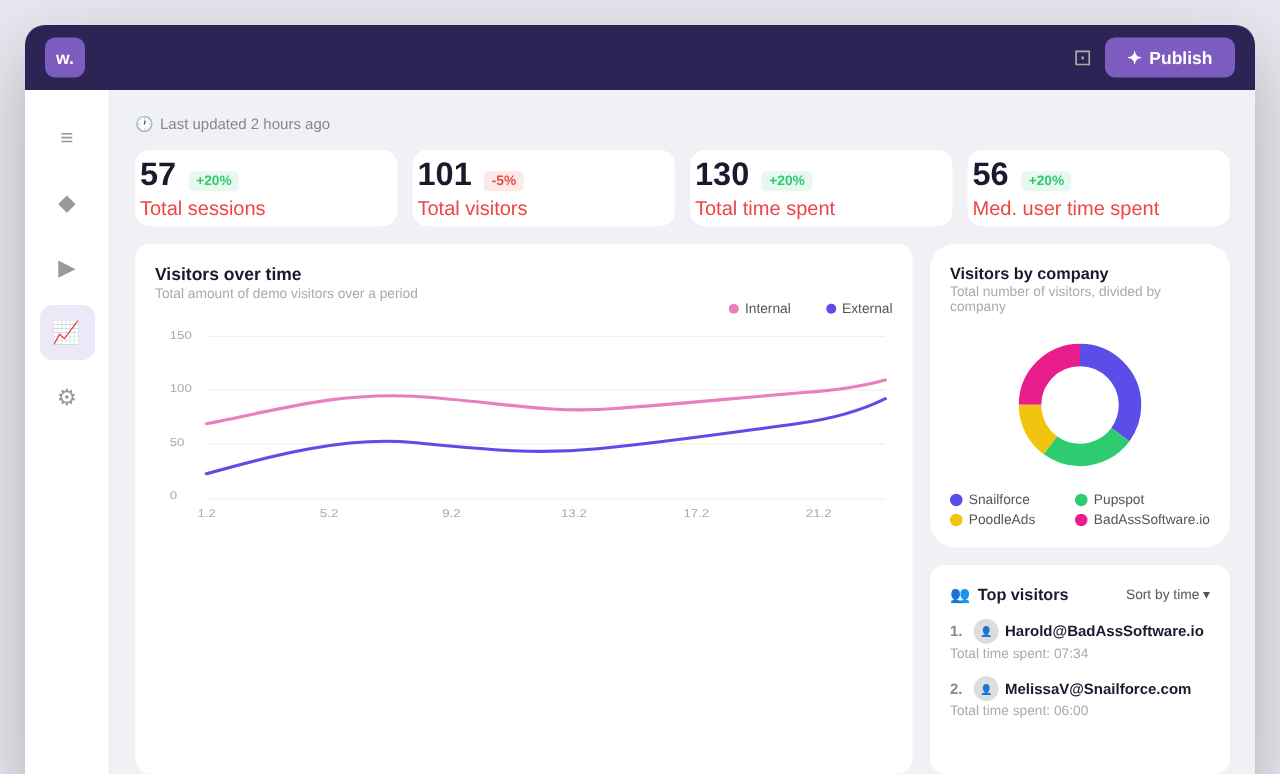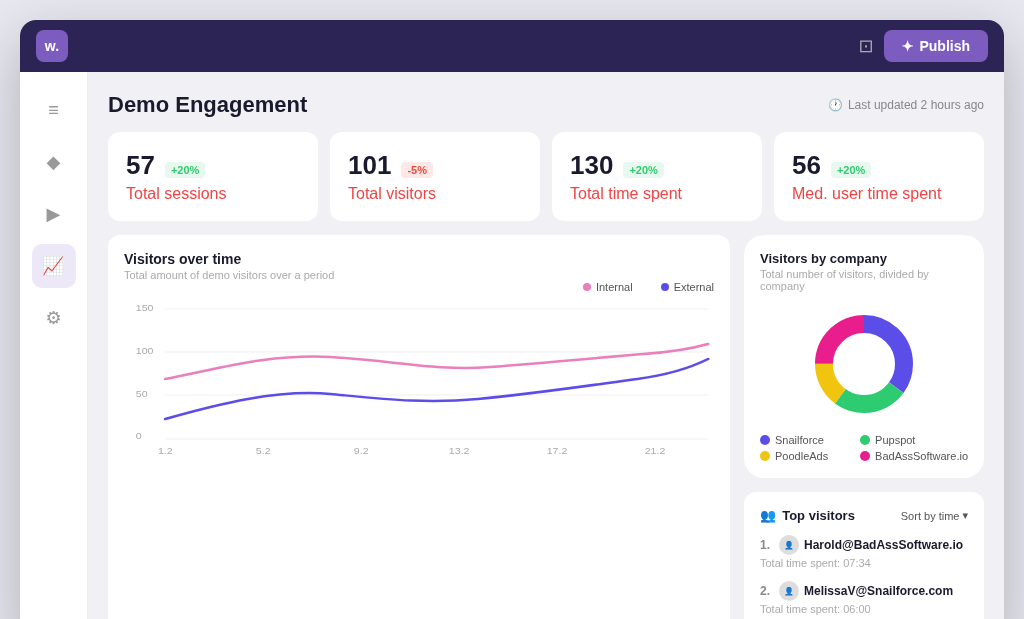--- a/index.html
+++ b/index.html
@@ -134,21 +134,21 @@
 
     .stats-row {
       display: grid;
       grid-template-columns: repeat(4, 1fr);
       gap: 12px;
     }
 
     .stat-card {
       background: white;
       border-radius: 12px;
-      padding: 18px;
+      padding: 4px;
     }
 
     .stat-value {
       font-size: 26px;
       font-weight: 700;
       color: #1a1a2e;
     }
 
     .stat-label {
       font-size: 16px;
@@ -377,21 +377,20 @@
         <span>📈</span>
       </div>
       <div class="sidebar-item">
         <span>⚙</span>
       </div>
     </div>
 
     <div class="content-area">
 
       <div class="page-header">
-        <h1 class="page-title">Demo Engagement</h1>
         <div class="last-updated">
           <span>🕐</span>
           <span>Last updated 2 hours ago</span>
         </div>
       </div>
 
       <div class="stats-row">
         <div class="stat-card">
           <div class="stat-header-row">
             <span class="stat-value">57</span>

